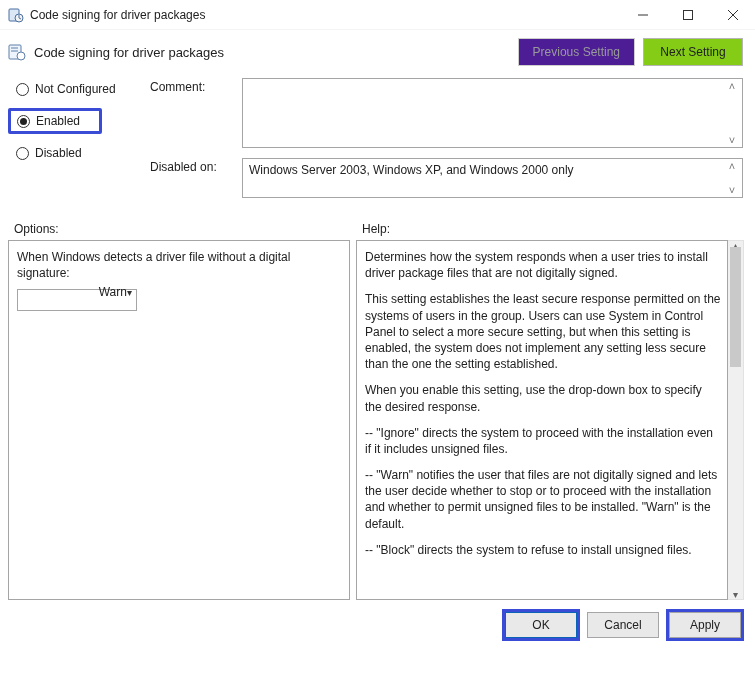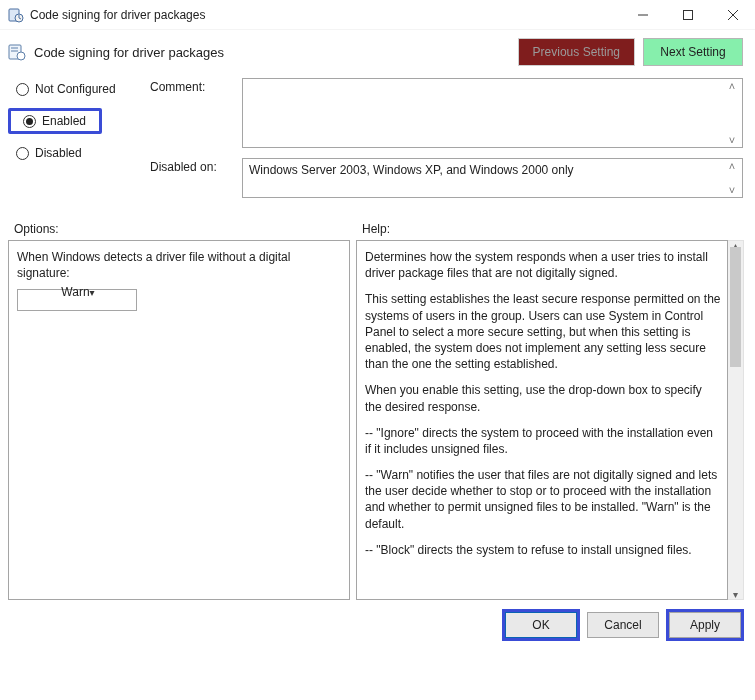--- a/index.html
+++ b/index.html
@@ -38,47 +38,47 @@
       padding: 8px 12px 12px 8px;
     }
     .header-icon {
       width: 18px; height: 18px;
       margin-right: 8px;
       display: inline-flex; align-items: center; justify-content: center;
     }
     .header-title { flex: 1; font-size: 13px; }
     .hbtn {
       border: 1px solid #b5b5b5;
-      background: #86efac;
+      background: #84cc16;
       padding: 6px 14px;
       font-size: 12px;
       margin-left: 8px;
       min-width: 100px;
       text-align: center;
     }
-    .hbtn.disabled { color: #9a9a9a; background: #7f1d1d; border-color:#cfcfcf;}
+    .hbtn.disabled { color: #9a9a9a; background: #4c1d95; border-color:#cfcfcf;}
 
     .top-section {
       display: flex;
       padding: 0 12px 8px 12px;
     }
     .radios {
       width: 138px;
       padding-top: 2px;
     }
     .radio-row {
       display: flex; align-items: center;
       margin-bottom: 10px;
       padding: 2px 4px;
     }
     .radio-row.highlight {
       border: 3px solid #3a4cd6;
       border-radius: 2px;
       margin-left: -4px;
-      padding: 3px 12px;
+      padding: 3px 6px;
       width: 94px;
     }
     .radio-outer {
       width: 13px; height: 13px;
       border: 1px solid #333;
       border-radius: 50%;
       margin-right: 6px;
       display: flex; align-items: center; justify-content: center;
       background:#fff;
     }
@@ -145,21 +145,21 @@
     }
     .help-scroll .arr.up{ top:-1px;}
     .help-scroll .arr.down{ bottom:-1px;}
 
     .opt-label { margin-bottom: 8px; line-height:1.35;}
     .select {
       border:1px solid #a5a5a5;
       width: 120px; height:22px;
       display:flex; align-items:center;
       padding:0 4px 16px 6px;
-      justify-content:center;
+      justify-content:flex-end;
       font-size:12px;
     }
     .select .chev{ font-size:10px; color:#333;}
 
     .help-text p { margin-bottom: 10px; line-height:1.35;}
 
     .footer {
       display:flex; justify-content:flex-end;
       padding: 12px 14px 0 0;
       gap: 10px;

